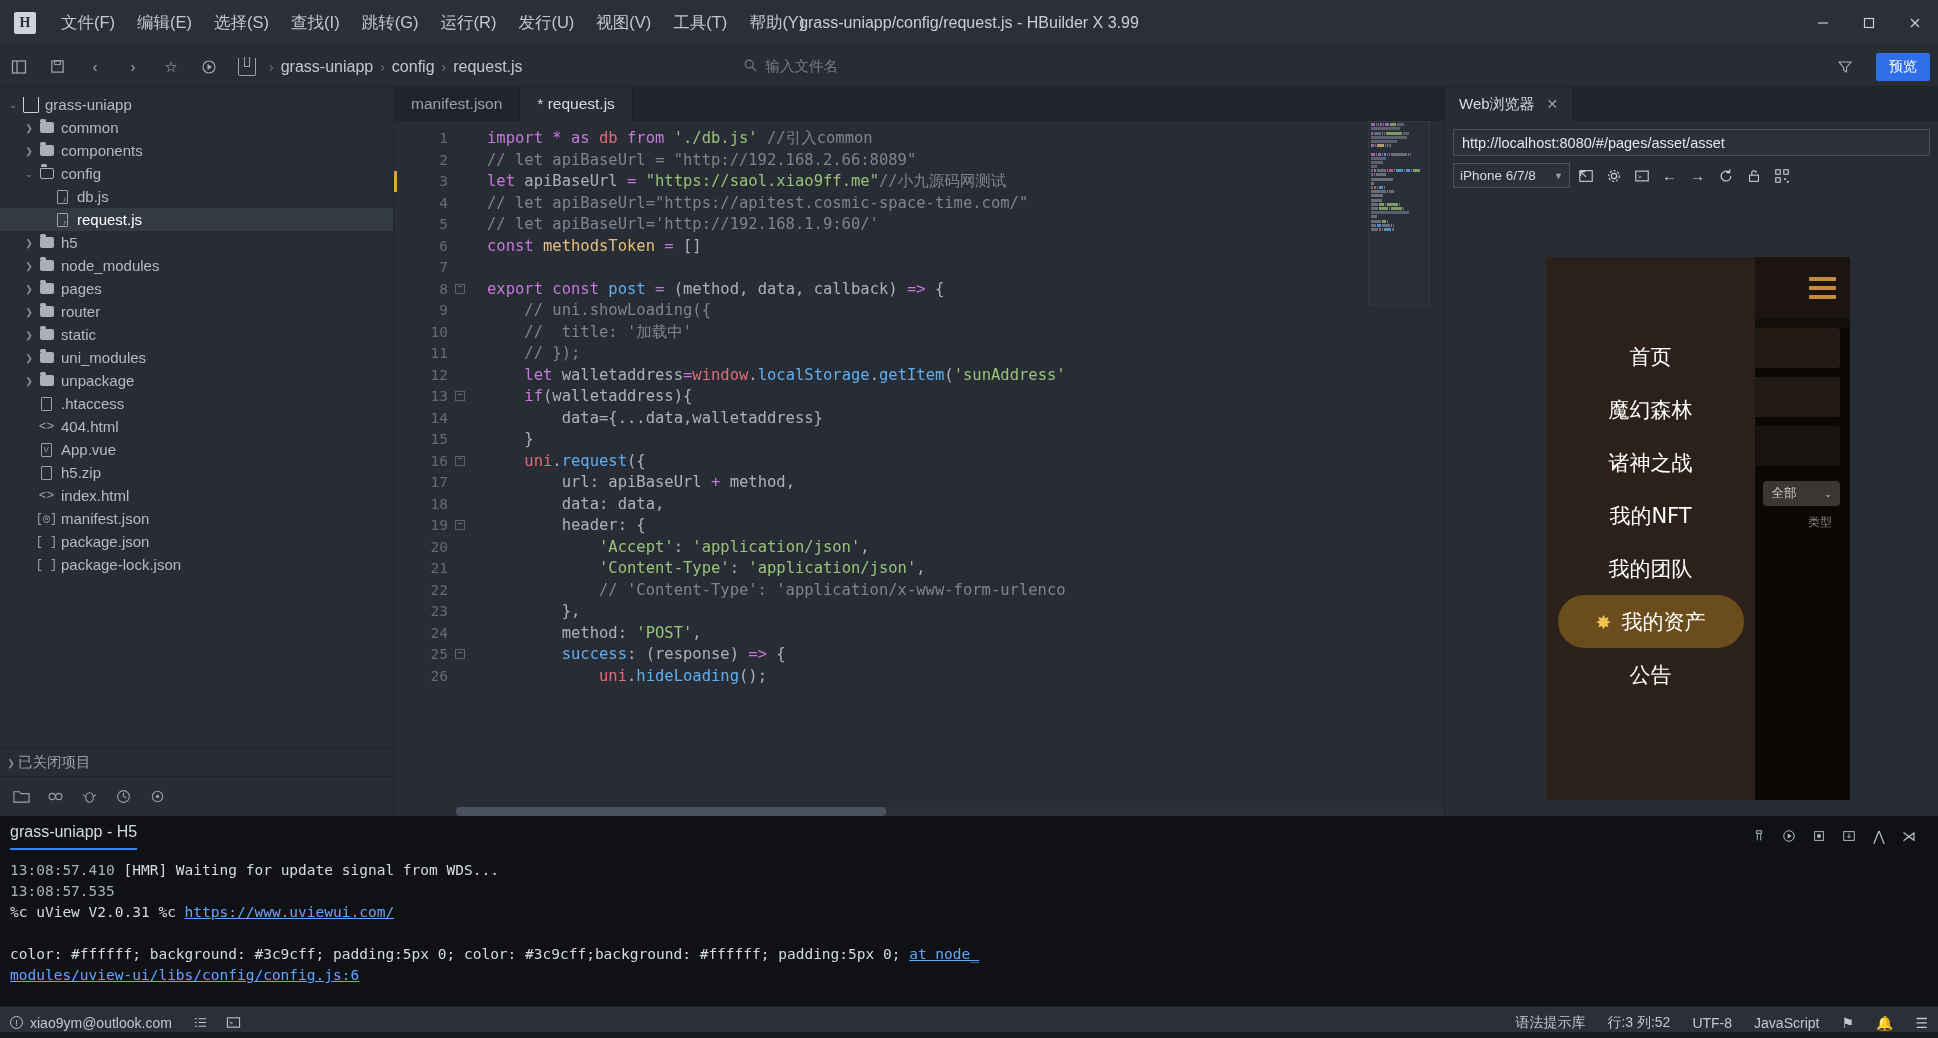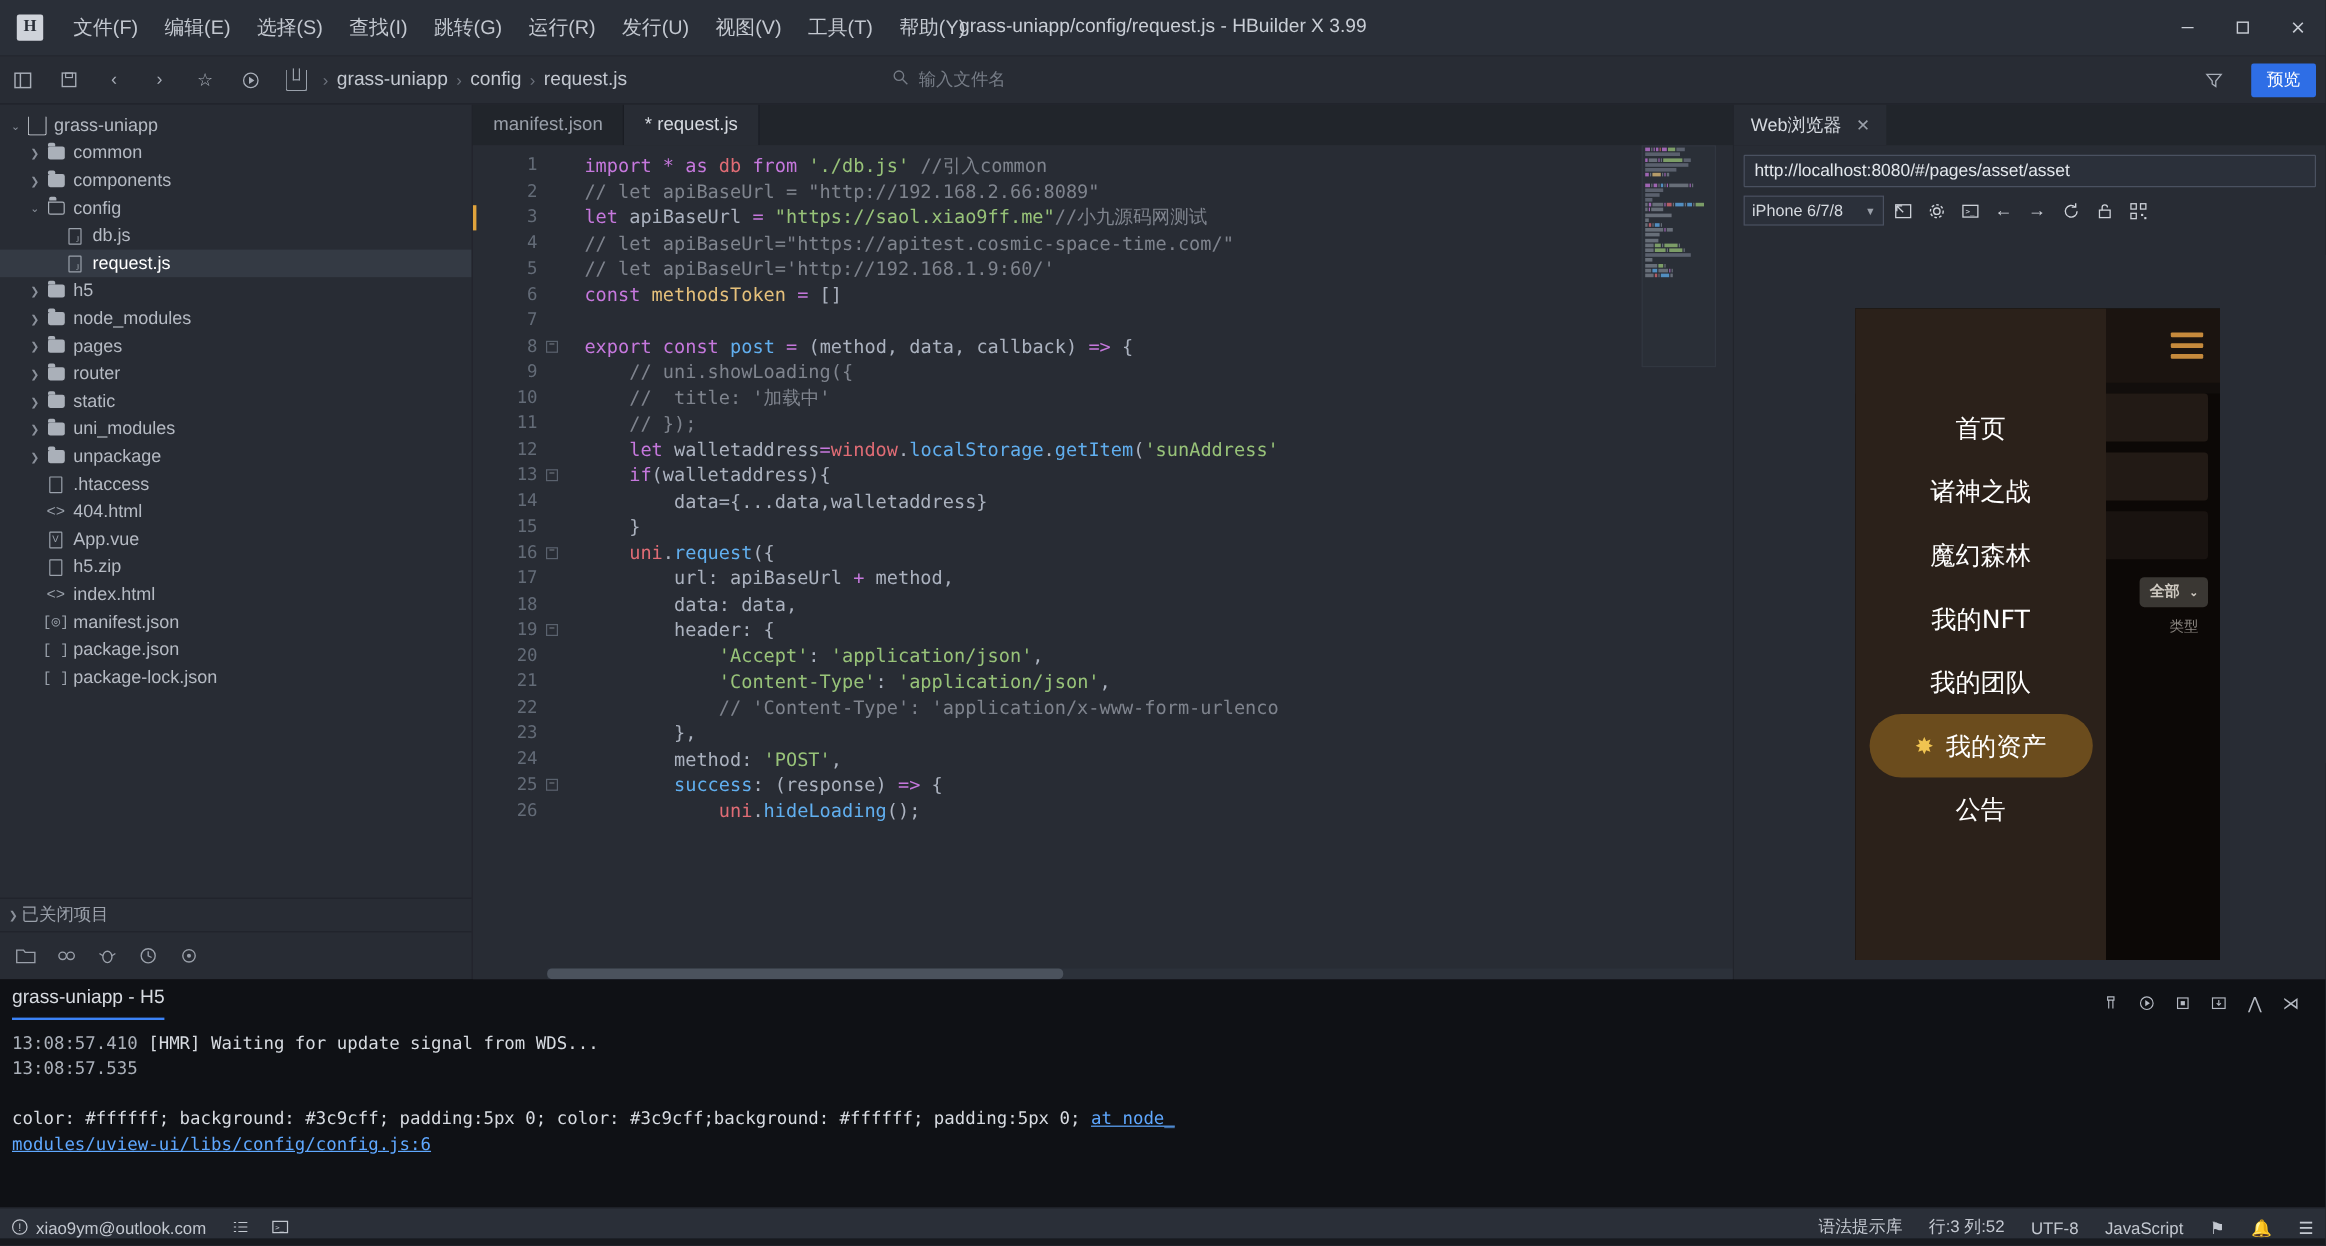--- a/index.html
+++ b/index.html
@@ -183,21 +183,21 @@
   .ph-header { height: 62px; background: #1b1410; display:flex; align-items:center; justify-content: space-between; padding: 0 14px; }
   .ph-avatar { width: 38px; height: 26px; background: #4d2f17; border-radius: 13px; }
   .ph-burger { display: flex; flex-direction: column; gap: 5px; }
   .ph-burger span { display:block; width: 27px; height: 4px; background: #c68a3c; border-radius: 1px; }
   .ph-body { position: relative; height: 481px; background: #0c0806; }
   .ph-card { margin: 9px 10px; height: 40px; background: #221a15; border-radius: 3px; }
   .ph-card.dark { background: #191310; }
   .ph-filter-row { display: flex; justify-content: flex-end; padding: 6px 10px 0 10px; }
   .ph-filter {
     background: #3a3733; color: #cfcac2; font-size: 12.5px; border-radius: 4px;
-    padding: 4px 8px; display: flex; align-items: center; gap: 8px; font-weight: bold;
+    padding: 4px 8px; display: flex; align-items: center; gap: 28px;
   }
   .ph-filter .cv { font-size: 9px; }
   .ph-typelabel { text-align: right; padding: 8px 18px 0 0; color: #8b8680; font-size: 12px; }
   .drawer {
     position: absolute; left: 0; top: 0; width: 209px; height: 543px; background: #2b211a;
     display: flex; flex-direction: column; align-items: center; padding-top: 73px;
   }
   .drw-item {
     height: 53px; display: flex; align-items: center; justify-content: center; gap: 10px;
     color: #ffffff; font-size: 21px; width: 186px; border-radius: 27px; margin-bottom: 0px;
@@ -793,24 +793,24 @@
                 <span class="cv">⌄</span>
               </div>
             </div>
             <div class="ph-typelabel">类型</div>
           </div>
           <div class="drawer" id="drawer">
               <div class="drw-item">
                 <span>首页</span>
               </div>
               <div class="drw-item">
-                <span>诸神之战</span>
+                <span>魔幻森林</span>
               </div>
               <div class="drw-item">
-                <span>魔幻森林</span>
+                <span>诸神之战</span>
               </div>
               <div class="drw-item">
                 <span>我的NFT</span>
               </div>
               <div class="drw-item">
                 <span>我的团队</span>
               </div>
               <div class="drw-item active">
                 <span class="drw-star">✸</span>
                 <span>我的资产</span>
@@ -852,20 +852,21 @@
               <path d="M8 5v5M6 8l2 2 2-2" stroke="#b5bac3" stroke-width="1.1" fill="none"></path>
             </svg>
         </div>
         <div class="con-ic">⋀</div>
         <div class="con-ic">⋊</div>
       </div>
     </div>
     <div class="con-body" id="conBody">
         <div><span class="con-ts">13:08:57.410</span><span> [HMR] Waiting for update signal from WDS...</span></div>
         <div><span class="con-ts">13:08:57.535</span></div>
+        <div><span> %c uView V2.0.31 %c </span><span class="con-link">https://www.uviewui.com/</span></div>
         <div>&nbsp;</div>
         <div><span> color: #ffffff; background: #3c9cff; padding:5px 0; color: #3c9cff;background: #ffffff; padding:5px 0;  </span><span class="con-link">at node_</span></div>
         <div><span class="con-link">modules/uview-ui/libs/config/config.js:6</span></div>
       </div>
   </div>
 
   <div class="statusbar">
     <div class="sb-left">
       <div class="sb-mail">
         <span class="sb-circle">!</span>

